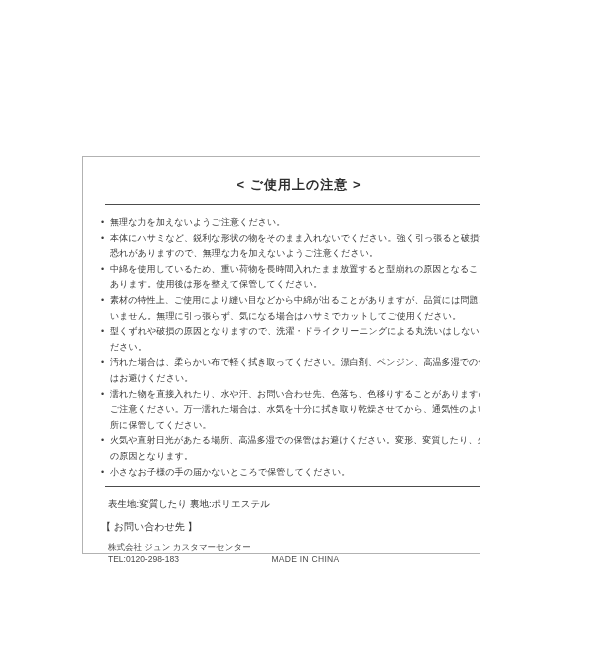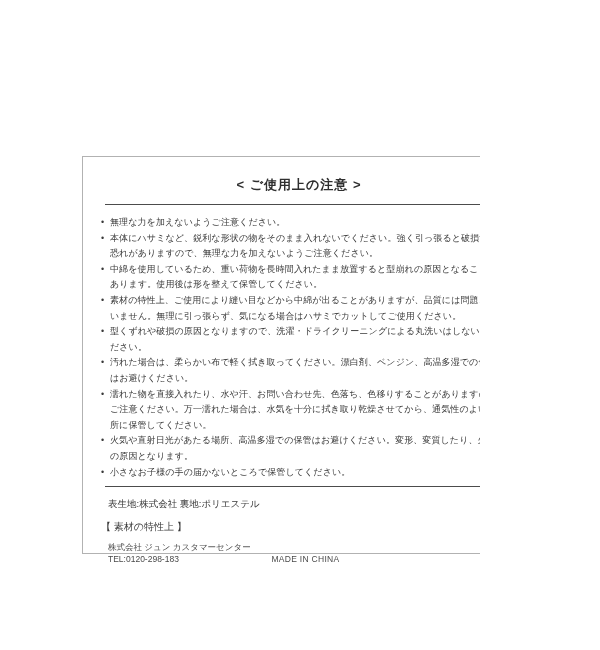--- a/index.html
+++ b/index.html
@@ -114,23 +114,23 @@
         <li>素材の特性上、ご使用により縫い目などから中綿が出ることがありますが、品質には問題ございません。無理に引っ張らず、気になる場合はハサミでカットしてご使用ください。</li>
         <li>型くずれや破損の原因となりますので、洗濯・ドライクリーニングによる丸洗いはしないでください。</li>
         <li>汚れた場合は、柔らかい布で軽く拭き取ってください。漂白剤、ベンジン、高温多湿での保管はお避けください。</li>
         <li>濡れた物を直接入れたり、水や汗、お問い合わせ先、色落ち、色移りすることがありますのでご注意ください。万一濡れた場合は、水気を十分に拭き取り乾燥させてから、通気性のよい場所に保管してください。</li>
         <li>火気や直射日光があたる場所、高温多湿での保管はお避けください。変形、変質したり、火災の原因となります。</li>
         <li>小さなお子様の手の届かないところで保管してください。</li>
       </ul>
 
     <div class="rule rule-bottom"></div>
 
-    <div class="materials">表生地:株式会社 裏地:ポリエステル</div>
+    <div class="materials">表生地:変質したり 裏地:ポリエステル</div>
 
-    <div class="contact-heading">【 素材の特性上 】</div>
+    <div class="contact-heading">【 お問い合わせ先 】</div>
 
     <div class="contact-company">株式会社 ジュン カスタマーセンター</div>
 
     <div class="tel-row">
       <span class="tel">TEL:0120-298-183</span>
       <span class="madein">MADE IN CHINA</span>
     </div>
 
   </div>
 </div>

